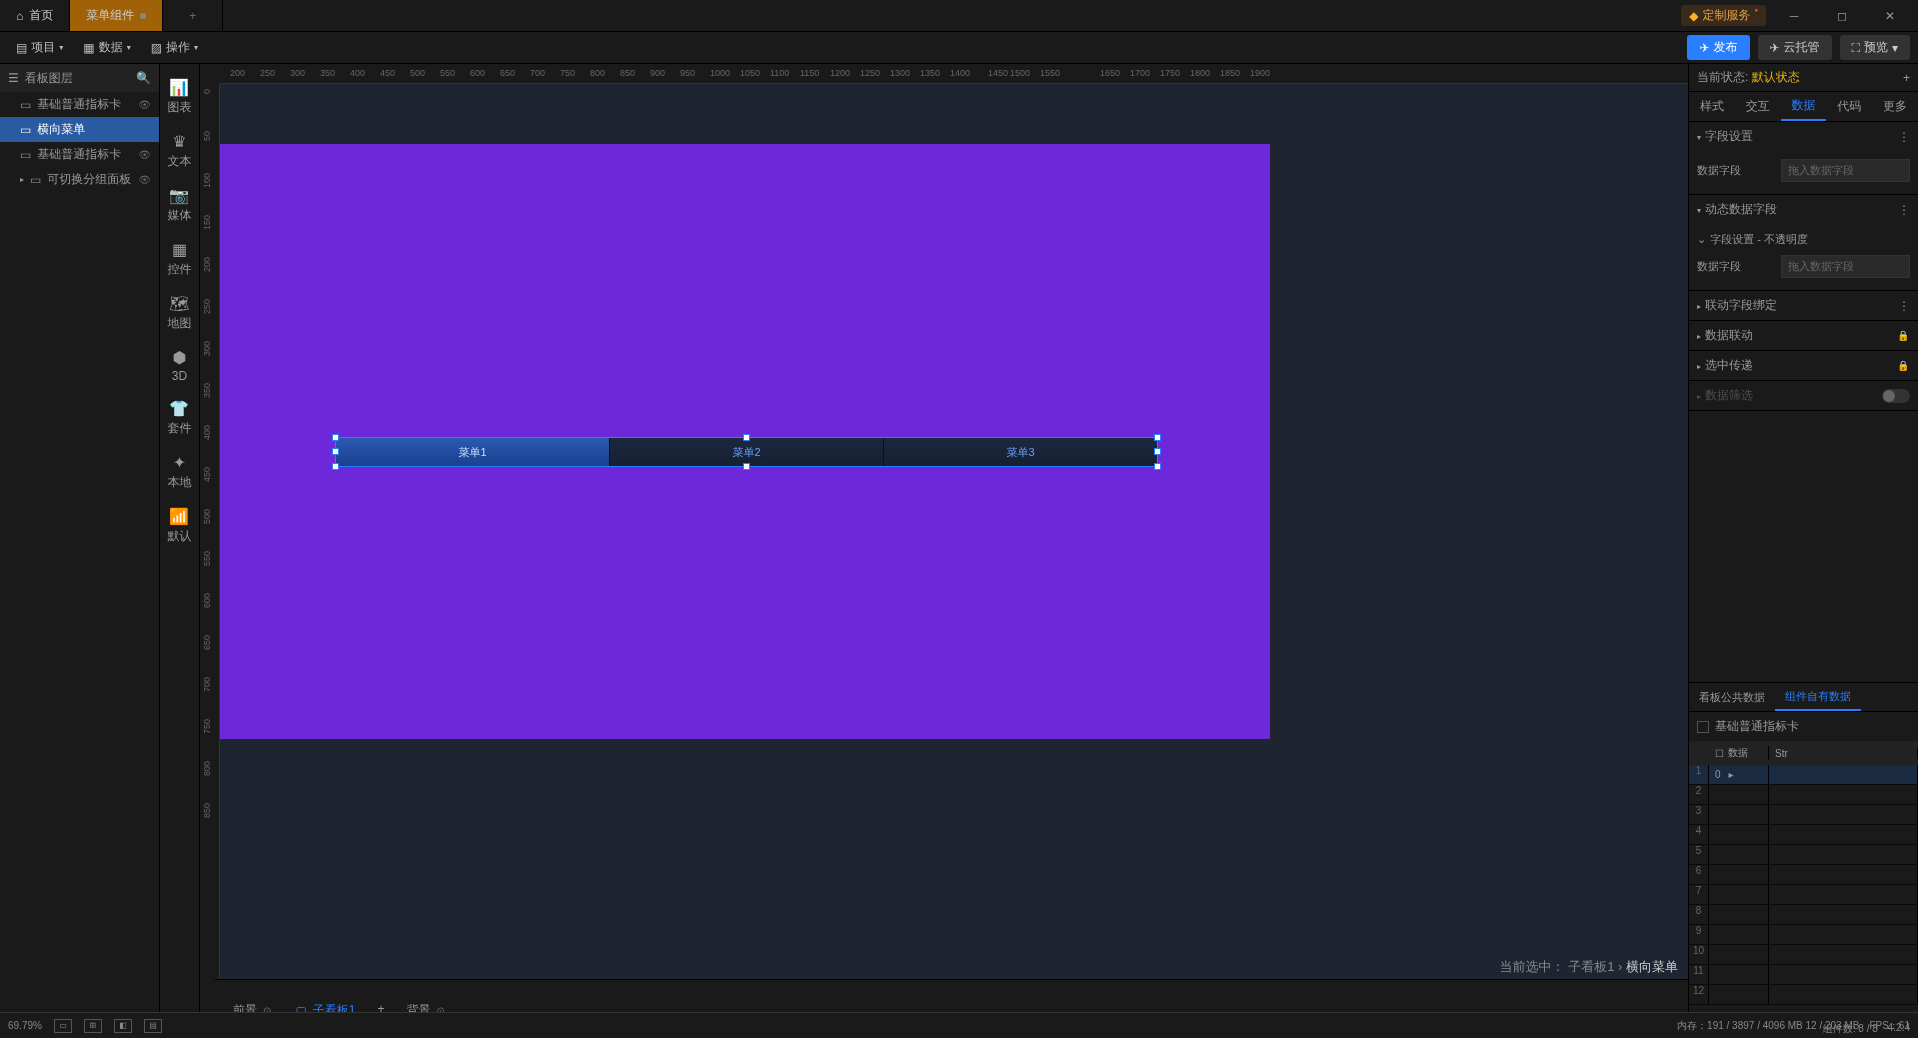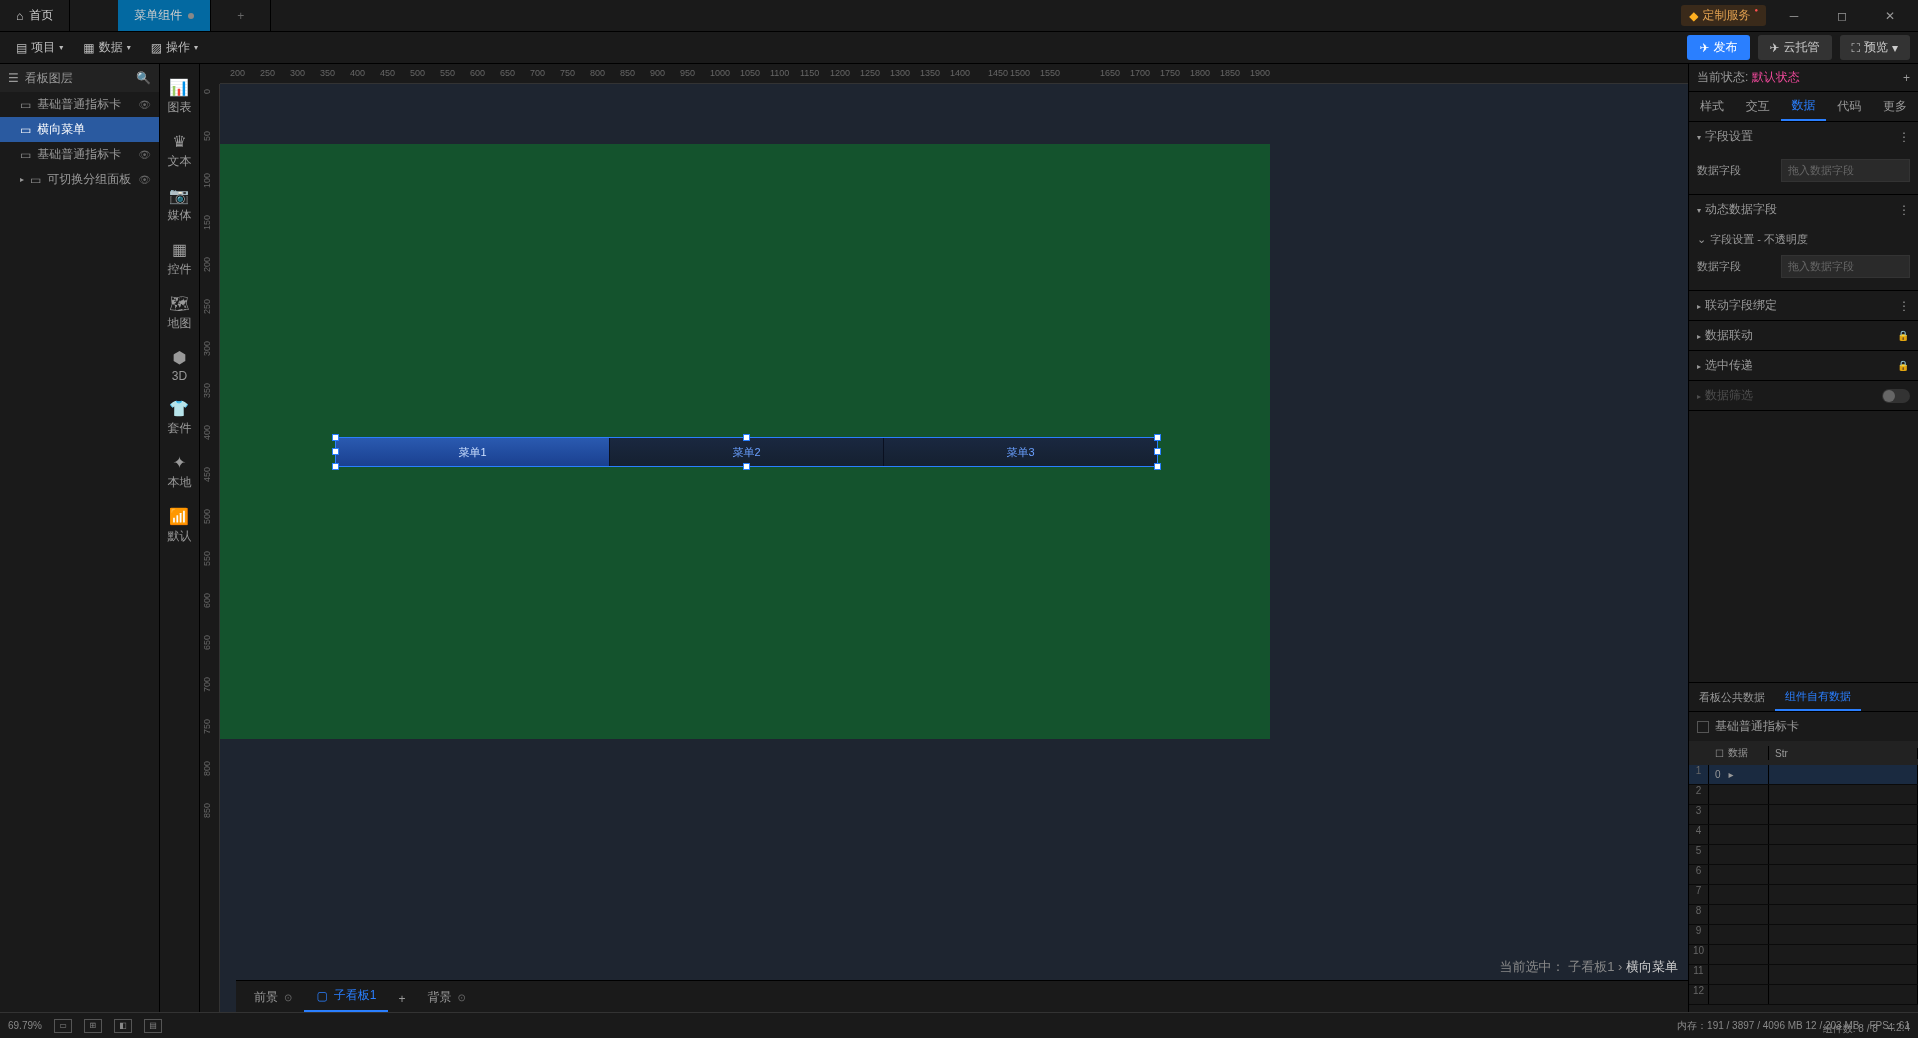--- a/index.html
+++ b/index.html
@@ -3,21 +3,21 @@
 <meta charset="utf-8">
 <style>
 * { margin: 0; padding: 0; box-sizing: border-box; font-family: "Microsoft YaHei", sans-serif; }
 body { background: #1a1a1a; color: #999; font-size: 12px; overflow: hidden; width: 1918px; height: 1038px; }
 
 
 .title-bar { height: 32px; background: #1a1a1a; display: flex; align-items: center; border-bottom: 1px solid #000; }
 .title-tabs { display: flex; height: 100%; }
 .title-tab { display: flex; align-items: center; padding: 0 16px; gap: 6px; color: #ccc; cursor: pointer; border-right: 1px solid #000; }
 .title-tab.home { background: #1a1a1a; }
-.title-tab.active { background: #0369a1; margin-left: 48px; }
+.title-tab.active { background: #a16207; }
 .title-tab .dot { width: 6px; height: 6px; border-radius: 50%; background: #888; }
 .title-tab .plus { color: #666; padding: 0 10px; }
 .title-spacer { flex: 1; }
 .title-right { display: flex; align-items: center; gap: 8px; padding-right: 8px; }
 .premium { display: flex; align-items: center; gap: 4px; padding: 2px 8px; background: #3a2a1a; border-radius: 3px; color: #e0a050; }
 .win-btn { width: 40px; height: 32px; display: flex; align-items: center; justify-content: center; color: #999; cursor: pointer; }
 
 
 .menu-bar { height: 32px; background: #1a1a1a; display: flex; align-items: center; padding: 0 8px; border-bottom: 1px solid #000; }
 .menu-left { display: flex; gap: 4px; }
@@ -46,37 +46,37 @@
 .comp-item { display: flex; flex-direction: column; align-items: center; gap: 2px; padding: 8px 0; cursor: pointer; color: #999; }
 .comp-item span { font-size: 12px; }
 
 
 .canvas-area { flex: 1; background: #1a1a1a; position: relative; overflow: hidden; }
 .ruler-h { position: absolute; top: 0; left: 20px; right: 0; height: 20px; background: #1a1a1a; border-bottom: 1px solid #333; }
 .ruler-h .tick { position: absolute; top: 4px; font-size: 9px; color: #666; }
 .ruler-v { position: absolute; top: 20px; left: 0; width: 20px; bottom: 0; background: #1a1a1a; border-right: 1px solid #333; }
 .ruler-v .tick { position: absolute; left: 2px; font-size: 9px; color: #666; writing-mode: vertical-rl; transform: rotate(180deg); }
 .canvas-content { position: absolute; top: 20px; left: 20px; right: 0; bottom: 0; background: #1e2530; }
-.artboard { position: absolute; top: 60px; left: 0; width: 1050px; height: 595px; background: #14532d; }
+.artboard { position: absolute; top: 60px; left: 0; width: 1050px; height: 595px; background: #6d28d9; }
 .menu-widget { position: absolute; top: 293px; left: 115px; width: 823px; height: 30px; border: 1px solid #2a7fff; display: flex; }
 .menu-widget .handle { position: absolute; width: 7px; height: 7px; background: #fff; border: 1px solid #2a7fff; }
 .menu-widget .h-tl { top: -4px; left: -4px; }
 .menu-widget .h-tr { top: -4px; right: -4px; }
 .menu-widget .h-bl { bottom: -4px; left: -4px; }
 .menu-widget .h-br { bottom: -4px; right: -4px; }
 .menu-widget .h-tc { top: -4px; left: 50%; margin-left: -4px; }
 .menu-widget .h-bc { bottom: -4px; left: 50%; margin-left: -4px; }
 .menu-widget .h-ml { top: 50%; left: -4px; margin-top: -4px; }
 .menu-widget .h-mr { top: 50%; right: -4px; margin-top: -4px; }
 .menu-tab { flex: 1; display: flex; align-items: center; justify-content: center; font-size: 11px; color: #6aa0ff; background: linear-gradient(180deg, #1a2840 0%, #152030 100%); border-left: 1px solid #0a1020; }
 .menu-tab:first-child { border-left: none; }
 .menu-tab.sel { background: linear-gradient(180deg, #2a5ab0 0%, #1a4090 100%); color: #cde0ff; }
 
 
-.canvas-tabs { position: absolute; bottom: 0; left: 36px; right: 0; height: 32px; background: #1a1a1a; border-top: 1px solid #000; display: flex; align-items: flex-end; padding: 0 6px; }
+.canvas-tabs { position: absolute; bottom: 0; left: 15px; right: 0; height: 32px; background: #1a1a1a; border-top: 1px solid #000; display: flex; align-items: flex-start; padding: 16px 6px; }
 .canvas-tab { display: flex; align-items: center; gap: 6px; padding: 6px 12px; cursor: pointer; color: #999; }
 .canvas-tab.active { color: #2a7fff; border-bottom: 2px solid #2a7fff; }
 .canvas-tab .close { font-size: 10px; opacity: 0.6; }
 .breadcrumb { position: absolute; bottom: 36px; right: 10px; font-size: 13px; color: #888; }
 .breadcrumb .last { color: #ccc; }
 
 
 .right-panel { width: 230px; background: #1a1a1a; border-left: 1px solid #000; display: flex; flex-direction: column; }
 .state-row { height: 28px; display: flex; align-items: center; padding: 0 8px; justify-content: space-between; border-bottom: 1px solid #000; }
 .prop-tabs { display: flex; height: 30px; border-bottom: 1px solid #000; }
@@ -362,21 +362,21 @@
         <span>背景</span>
         <span class="close">⊙</span>
       </div>
     </div>
   </div>
 
   <div class="right-panel">
     <div class="state-row">
       <div>
         <span>当前状态:</span>
-        <span style="color:#ec4899">默认状态</span>
+        <span style="color:#eab308">默认状态</span>
       </div>
       <span style="cursor:pointer">+</span>
     </div>
     <div class="prop-tabs" id="prop-tabs">
         <div class="prop-tab">样式</div>
         <div class="prop-tab">交互</div>
         <div class="prop-tab active">数据</div>
         <div class="prop-tab">代码</div>
         <div class="prop-tab">更多</div>
       </div>

